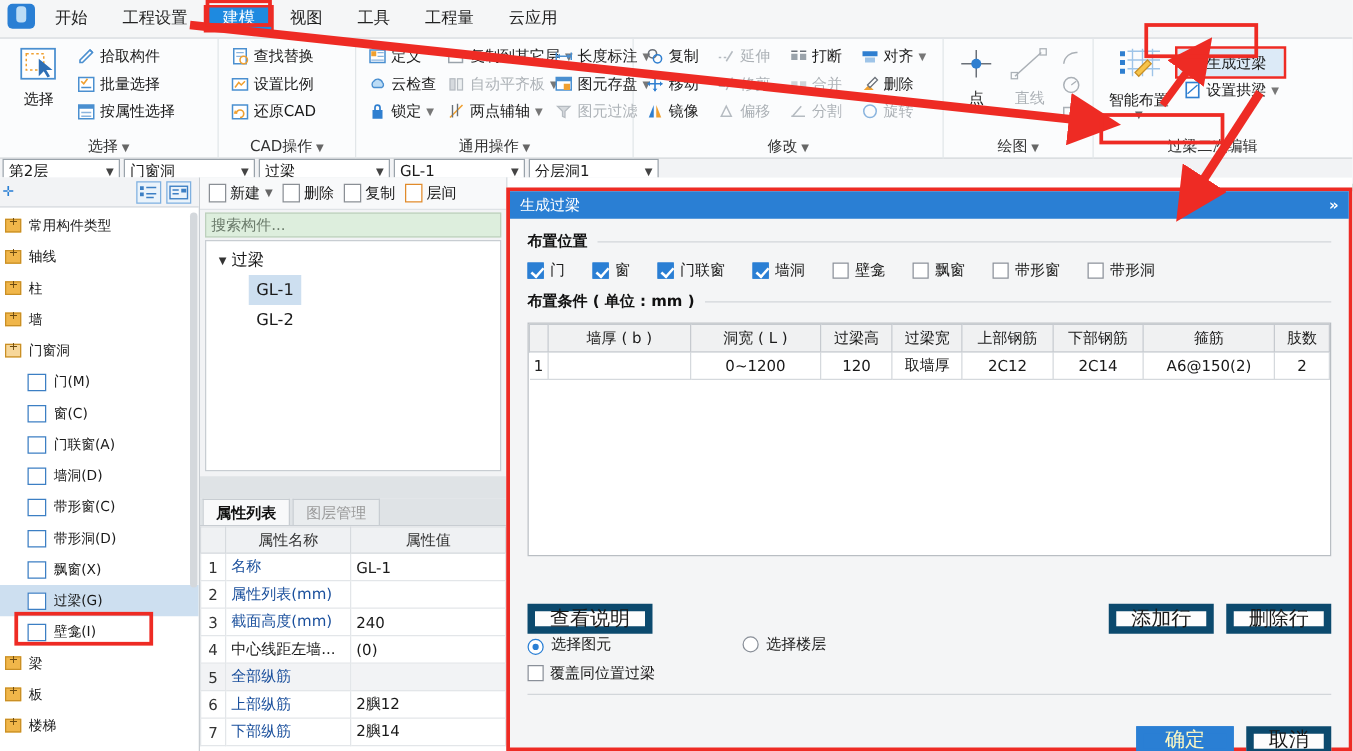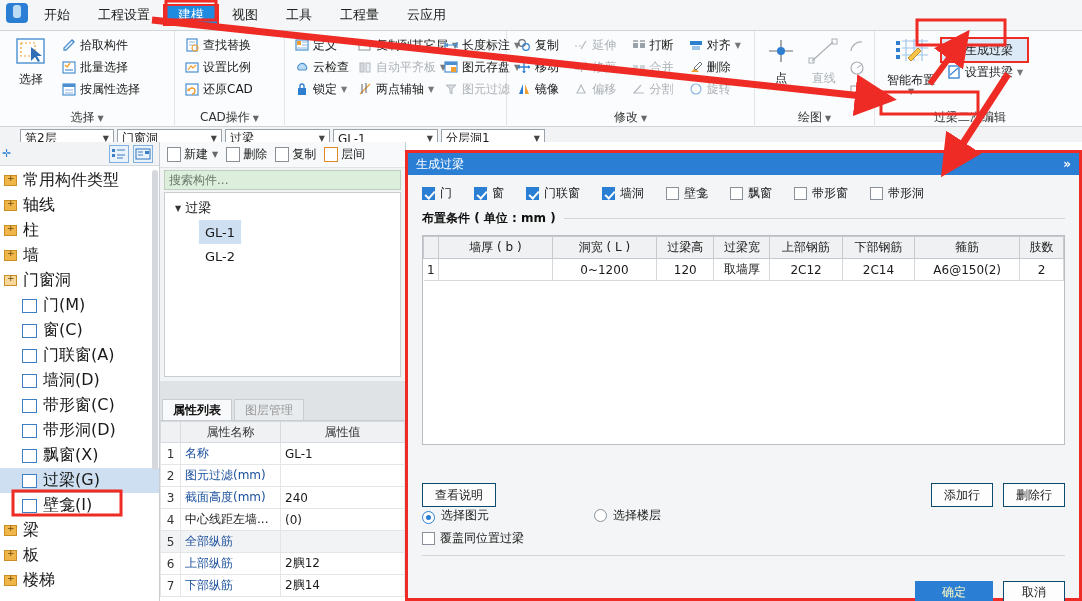--- a/index.html
+++ b/index.html
@@ -38,40 +38,40 @@
   .col { display:flex; flex-direction:column; }
   .item { display:flex; align-items:center; height:22px; padding:0 4px; white-space:nowrap;
           font-size:12px; }
   .item .ic { width:16px; height:16px; margin-right:3px; flex:none; position:relative; }
   .item.dis { color:#adb2b7; }
   .item .dd { font-size:8px; color:#777; margin-left:4px; }
   .item.boxed { outline:2px solid #ee2b24; background:#dceaf7; }
 
   
   .comborow { height:26px; background:#f2f3f5; display:flex; align-items:center;
-              padding:0 20px; gap:3px; border-bottom:3px solid #14532d;}
+              padding:0 2px; gap:3px; border-bottom:6px solid #14532d;}
   .combo { height:20px; background:#fff; border:1px solid #9aa3ab; display:flex;
            align-items:center; padding:0 4px; font-size:12px; position:relative; }
   .combo .cv { flex:1; overflow:hidden; white-space:nowrap;}
   .combo .ar { font-size:8px; color:#444; margin-left:6px;}
 
   
   .ws { position:absolute; left:0; top:142px; right:0; bottom:0; display:flex;
         background:#eceff1; }
 
   
   .leftpane { width:160px; background:#fff; border-right:1px solid #c8cdd2;
               display:flex; flex-direction:column; }
   .lp-head { height:24px; background:#f2f3f5; border-bottom:1px solid #d6dade;
              display:flex; align-items:center; justify-content:flex-end; padding:0 6px; gap:4px;}
   .lp-head .plus{ position:absolute; left:2px; color:#2a7fd4; font-size:11px;}
   .vbtn { width:20px; height:18px; border:1px solid #7fb0e0; background:#eaf3fb;
           position:relative; }
   .tree { flex:1; overflow:hidden; padding-top:2px; position:relative;}
-  .trow { height:25px; display:flex; align-items:center; padding-left:4px; font-size:16px;
+  .trow { height:25px; display:flex; align-items:center; padding-left:4px; font-size:11px;
           white-space:nowrap;text-align:right; }
   .trow.ind { padding-left:22px; }
   .trow.sel { background:#cddff0; }
   .folder { width:13px; height:11px; background:#f0b64a; border:1px solid #c98f25;
             margin-right:6px; position:relative; flex:none;}
   .folder:after{content:"+"; position:absolute; left:2px; top:-3px; font-size:9px; color:#6b4a10;}
   .folder.open{ background:#f7d79a; }
   .ti { width:15px; height:14px; margin-right:6px; flex:none; position:relative;
         border:1.4px solid #3c7fc4; background:#fff;}
   .scrollv { position:absolute; right:1px; top:4px; width:6px; height:300px;
@@ -133,21 +133,21 @@
   .cb.on { background:#2a7fd4; border-color:#2a7fd4; }
   .cb.on:after{ content:""; position:absolute; left:3.5px; top:0.5px; width:4px; height:8px;
         border:solid #fff; border-width:0 2px 2px 0; transform:rotate(42deg); }
   .grid { flex:1; background:#fff; border:1px solid #b9bec3; margin-top:2px; overflow:hidden;}
   .grid table { border-collapse:collapse; width:100%; font-size:12px;}
   .grid th { background:#f0f1f2; border:1px solid #c6cacf; height:22px; font-weight:normal;}
   .grid td { border:1px solid #d5d9dd; height:22px; text-align:center; }
   .grid td.rn { width:14px; background:#fff; border-left:none; text-align:center; color:#222;}
   .btnrow { display:flex; align-items:center; margin-top:7px; }
   .btn { height:24px; min-width:62px; padding:0 12px; background:#fdfdfd;
-         border:1px solid #0c4a6e; font-size:12px; display:flex; align-items:center;
+         border:6px solid #0c4a6e; font-size:16px; display:flex; align-items:center;
          justify-content:center;margin-top:31px; }
   .btn.pri { background:#2a7fd4; border-color:#2a7fd4; color:#fef9c3; min-width:78px;font-family:Liberation Serif, serif;}
   .radio { width:13px; height:13px; border:1px solid #8a9099; border-radius:50%;
            background:#fff; margin-right:6px; position:relative; flex:none;}
   .radio.on:after{content:""; position:absolute; left:3px; top:3px; width:5px; height:5px;
            border-radius:50%; background:#2a7fd4;}
   .radio.on{ border-color:#2a7fd4; }
   .footsep { height:1px; background:#d2d6da; margin:8px 0 0 0; }
   .dlg-foot { height:42px; display:flex; align-items:center; justify-content:flex-end;
               gap:10px; padding:0 14px; }
@@ -346,20 +346,21 @@
         <div class="item dis">
           <span class="ic">
             <svg width="16" height="16">
                 <path d="M3 4 h10 l-4 4 v5 l-2 -1 v-4 z" fill="#d6dade" stroke="#b5bbc1" stroke-width="1"></path>
               </svg>
           </span>
           <span>图元过滤</span>
         </div>
       </div>
     </div>
+    <div class="gcap"><span>通用操作</span><span class="caret">▼</span></div>
   </div>
 
   <div class="rgroup" style="width:248px">
     <div class="gbody">
       <div class="col" style="width:58px">
         <div class="item">
             <span class="ic"><svg width="16" height="16">
                 <circle cx="6" cy="6" r="3.3" fill="none" stroke="#6a7078" stroke-width="1.2"></circle>
                 <circle cx="10" cy="10" r="3.3" fill="none" stroke="#2f7fd0" stroke-width="1.2"></circle>
               </svg></span>
@@ -696,21 +697,21 @@
         </tr>
           </thead>
         <tbody id="prop-rows">
             <tr>
               <td class="num">1</td>
               <td class="nm">名称</td>
               <td>GL-1</td>
             </tr>
             <tr>
               <td class="num">2</td>
-              <td class="nm">图元过滤(mm)</td>
+              <td class="nm">属性列表(mm)</td>
               <td></td>
             </tr>
             <tr>
               <td class="num">3</td>
               <td class="nm">截面高度(mm)</td>
               <td>240</td>
             </tr>
             <tr>
               <td class="num">4</td>
               <td class="nm black">中心线距左墙...</td>
@@ -738,20 +739,24 @@
 
   <div class="canvas"></div>
 </div>
 
 <div class="dlg">
   <div class="dlg-title">
     <span class="t">生成过梁</span>
     <span class="chev">»</span>
   </div>
   <div class="dlg-body">
+    <div class="legend">
+      <span>布置位置</span>
+        <span class="line"></span>
+    </div>
     <div class="cbrow" id="cb-row">
         <div class="cbitem">
           <span class="cb on"></span>
           <span>门</span>
         </div>
         <div class="cbitem">
           <span class="cb on"></span>
           <span>窗</span>
         </div>
         <div class="cbitem">

